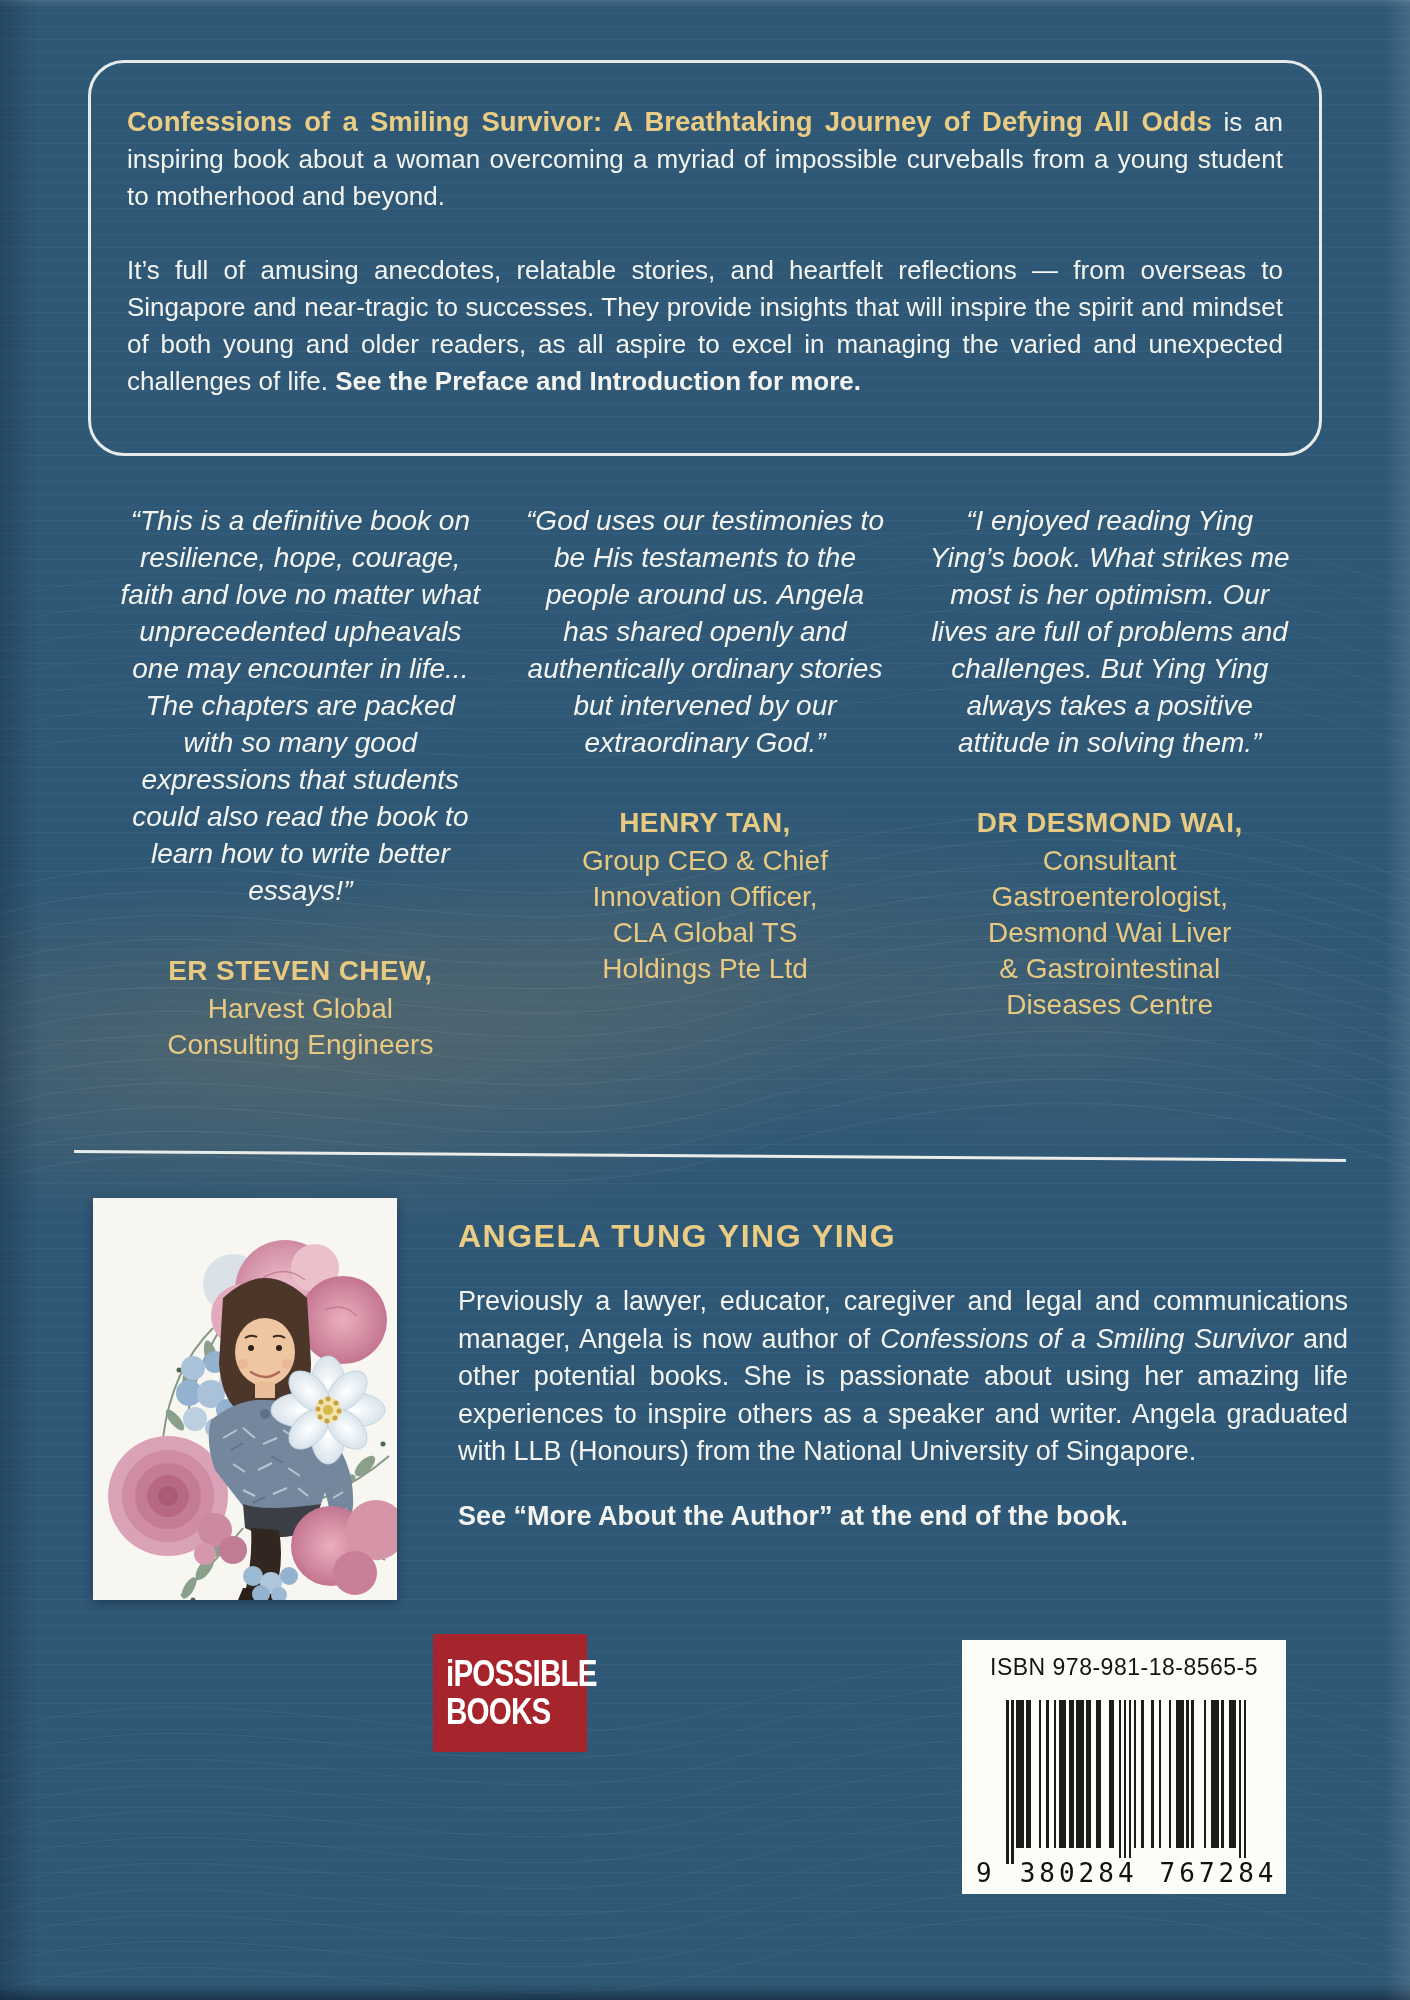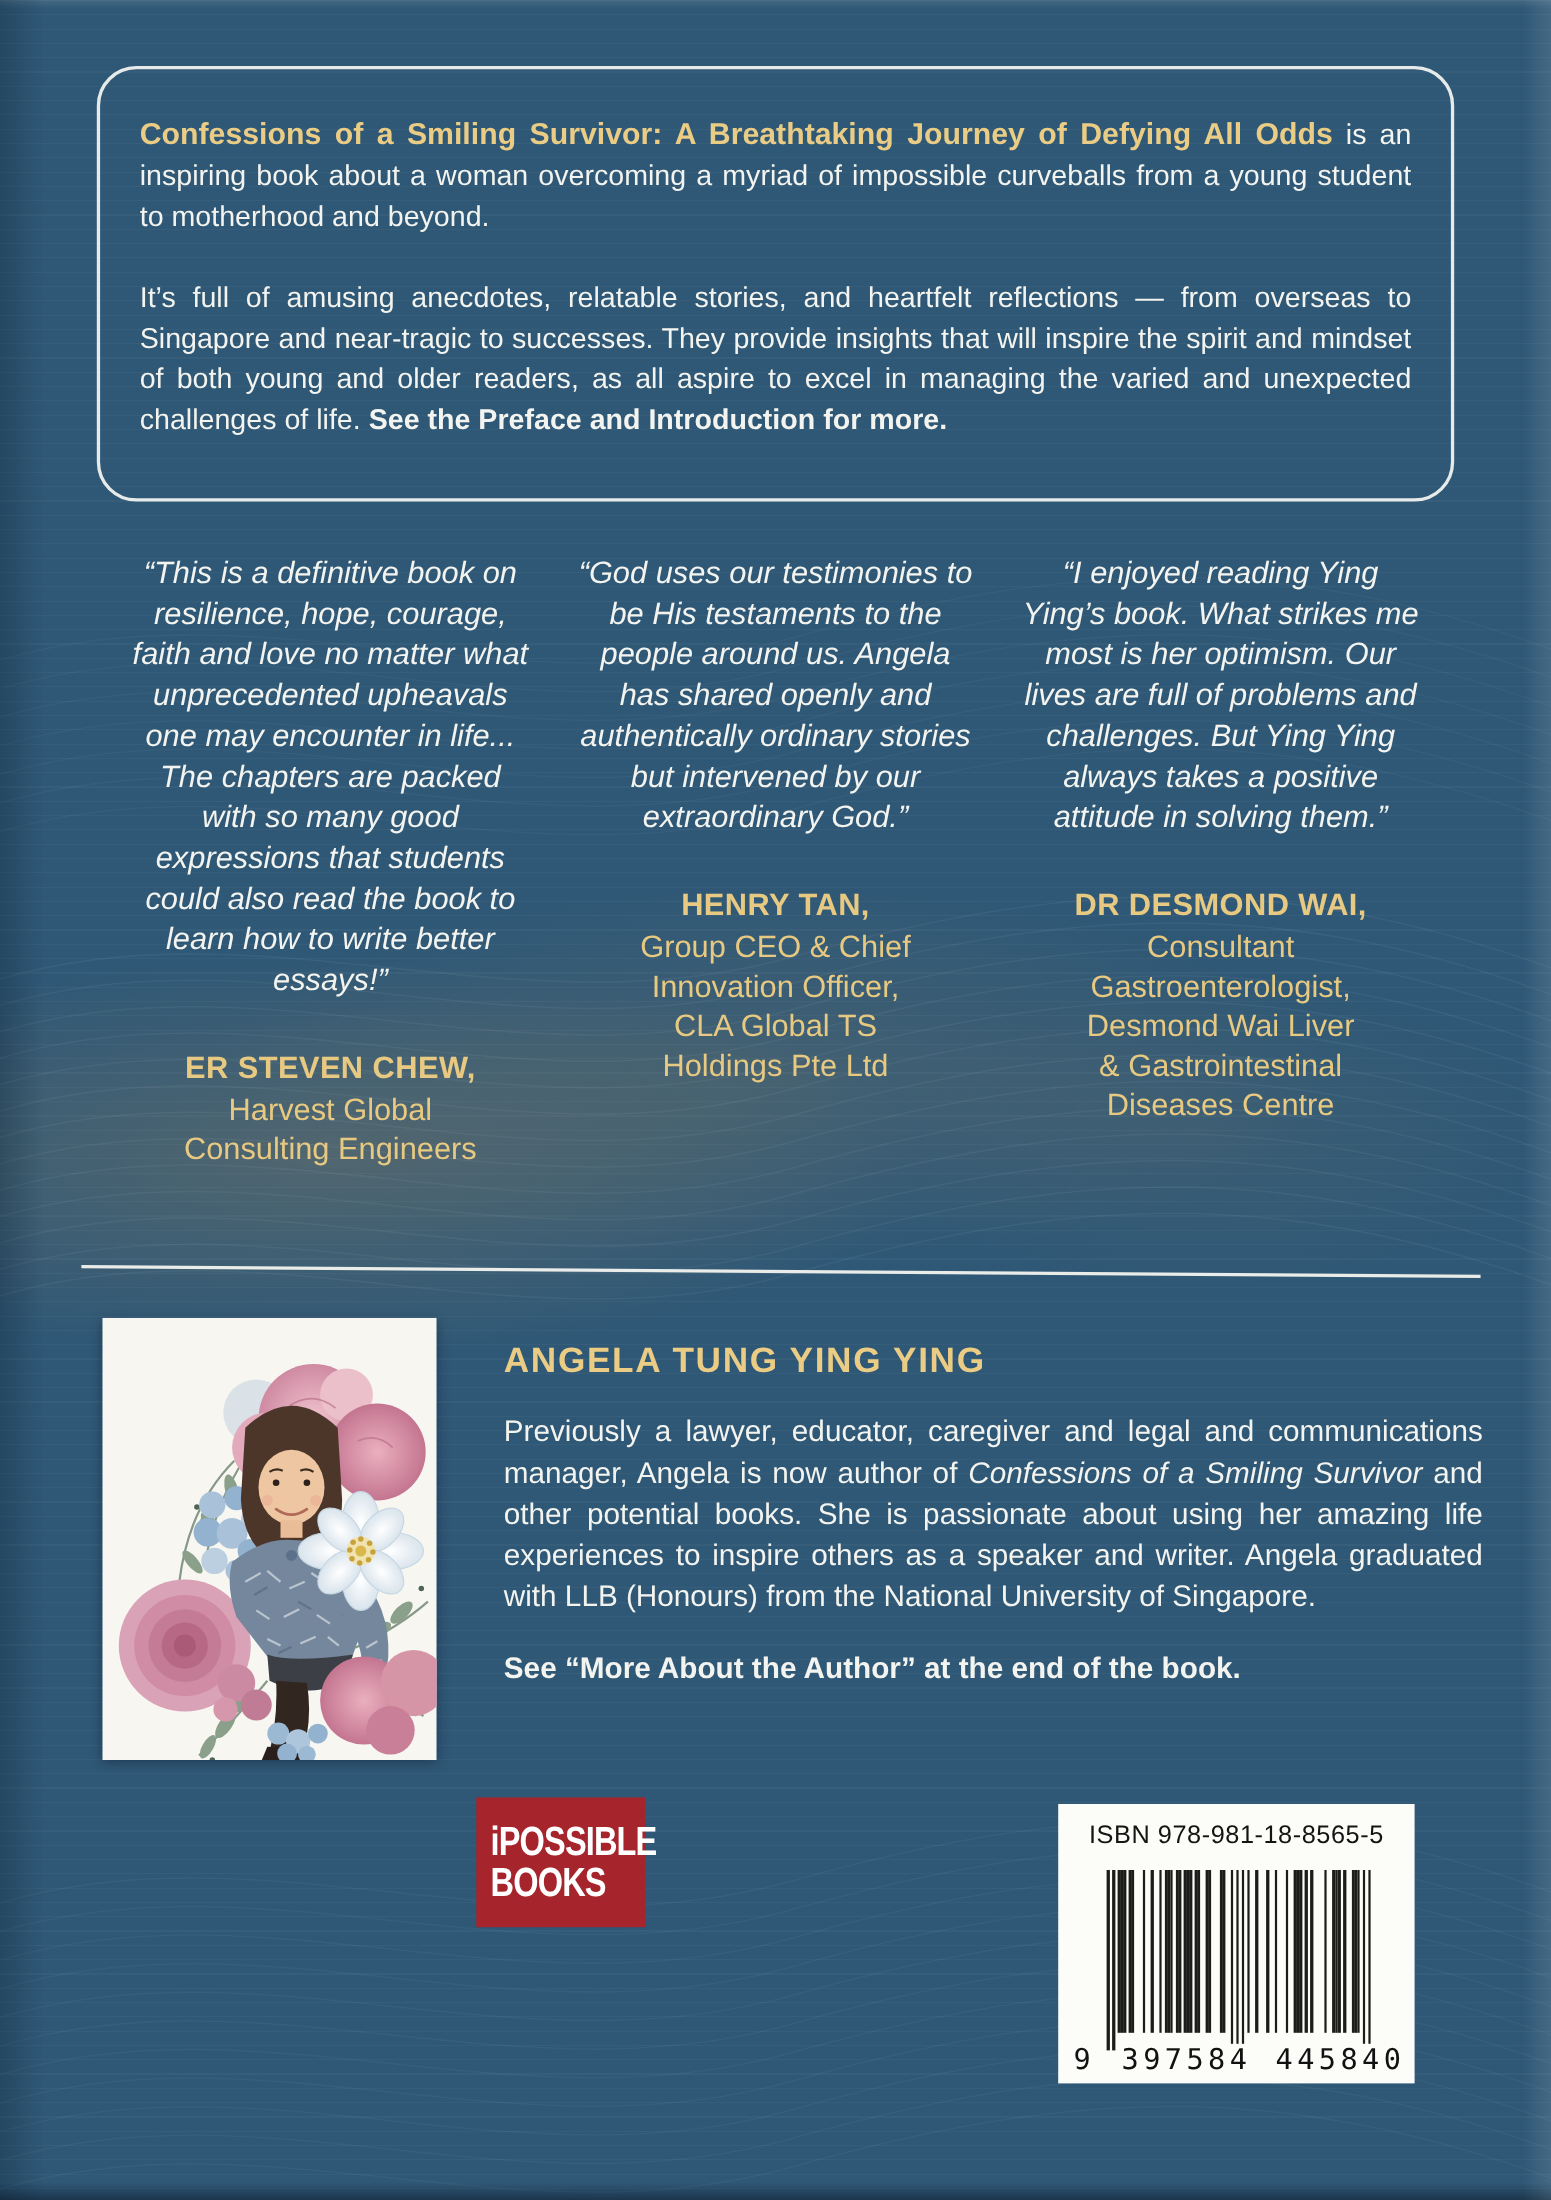--- a/index.html
+++ b/index.html
@@ -368,19 +368,19 @@
         <div class="bar" style="left: 210px; width: 2.5px;"></div>
         <div class="bar" style="left: 215px; width: 2.5px;"></div>
         <div class="bar" style="left: 222.5px; width: 2.5px;"></div>
         <div class="bar" style="left: 225px; width: 2.5px;"></div>
         <div class="bar" style="left: 227.5px; width: 2.5px;"></div>
         <div class="bar tall" style="left: 232.5px; width: 2.5px;"></div>
         <div class="bar tall" style="left: 237.5px; width: 2.5px;"></div>
       </div>
     <div class="bc-digits">
       <span class="bc-d9">9</span>
-      <span class="bc-g1">397584</span>
-      <span class="bc-g2">445840</span>
+      <span class="bc-g1">380284</span>
+      <span class="bc-g2">767284</span>
     </div>
   </div>
 
   <div class="bg-vignette"></div>
 </div>
 
 </body></html>

